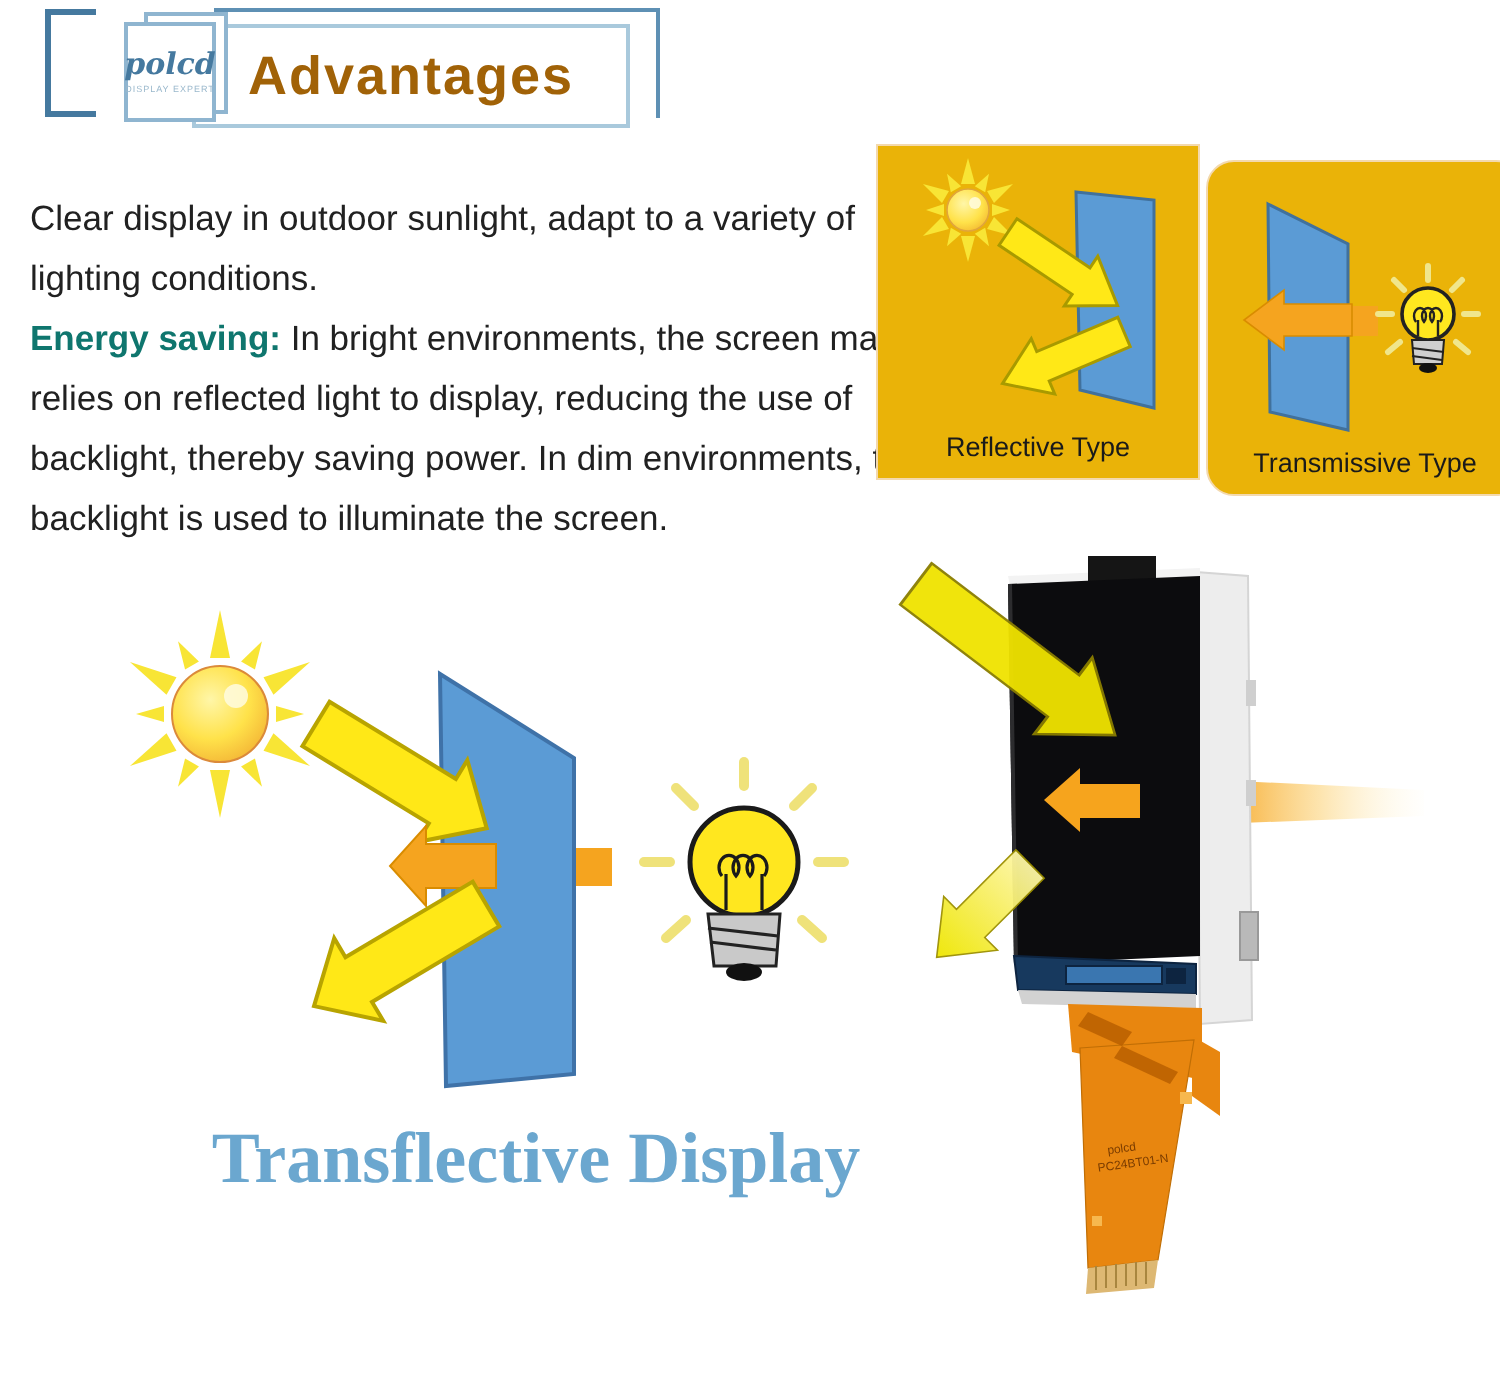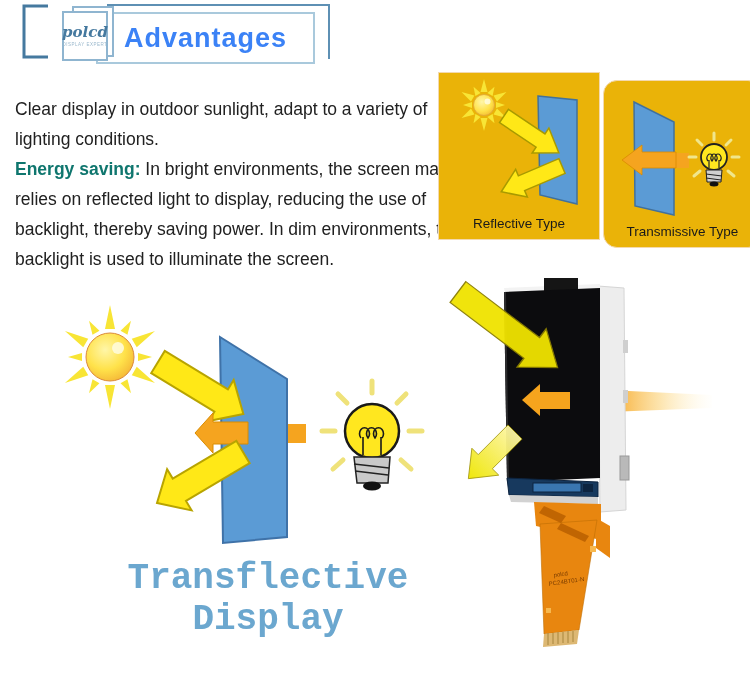--- a/index.html
+++ b/index.html
@@ -12,35 +12,35 @@
   .pages-front{position:absolute;left:62px;top:11px;width:42px;height:46px;background:#fff;
                border:2px solid #8fb5d0;display:flex;flex-direction:column;align-items:center;
                justify-content:center;}
   .logo-word{font-family:"DejaVu Serif",serif;font-style:italic;font-weight:bold;
              font-size:15px;color:#45799f;line-height:1;}
   .logo-tag{font-size:4.5px;letter-spacing:.5px;color:#9ab8cc;margin-top:2px;white-space:nowrap;}
   .title-frame{position:absolute;left:107px;top:4px;width:221px;height:53px;
                border-top:2px solid #5e90b4;border-right:2px solid #5e90b4;}
   .title-box{position:absolute;left:96px;top:12px;width:215px;height:48px;background:#fff;
              border:2px solid #a9c9dc;display:flex;align-items:center;justify-content:center;}
-  .title-box span{font-size:27px;font-weight:bold;letter-spacing:1px;color:#3b82f6;}
+  .title-box span{font-size:27px;font-weight:bold;letter-spacing:1px;color:#a16207;}
   
   .intro{position:absolute;left:15px;top:94px;width:462px;font-size:17.5px;line-height:30px;}
   .intro p{margin:0;}
   .red{color:#0f766e;font-weight:bold;}
   
   .type-box{position:absolute;border:1px solid #f3d9ae;background:#eab308;margin-left:13px;}
   .type-box .lbl{position:absolute;left:0;right:0;bottom:8px;text-align:center;
                  font-size:13.5px;color:#1a1a1a;}
   #box-reflective{left:425px;top:72px;width:160px;height:166px;}
   #box-transmissive{left:590px;top:80px;width:157px;height:166px;border-radius:14px;}
   
   .main-diagram{position:absolute;left:30px;top:285px;}
   .caption{position:absolute;left:88px;top:558px;width:360px;text-align:center;
-           font-family:Liberation Mono, monospace;font-weight:bold;font-size:36px;color:#6ba7cf;}
+           font-family:Liberation Serif, serif;font-weight:bold;font-size:36px;color:#6ba7cf;}
   
   .photo{position:absolute;left:440px;top:278px;}
 </style>
 </head>
 <body>
 
 <div class="page">
 
   <div class="title-frame"></div>
   <div class="title-box">

